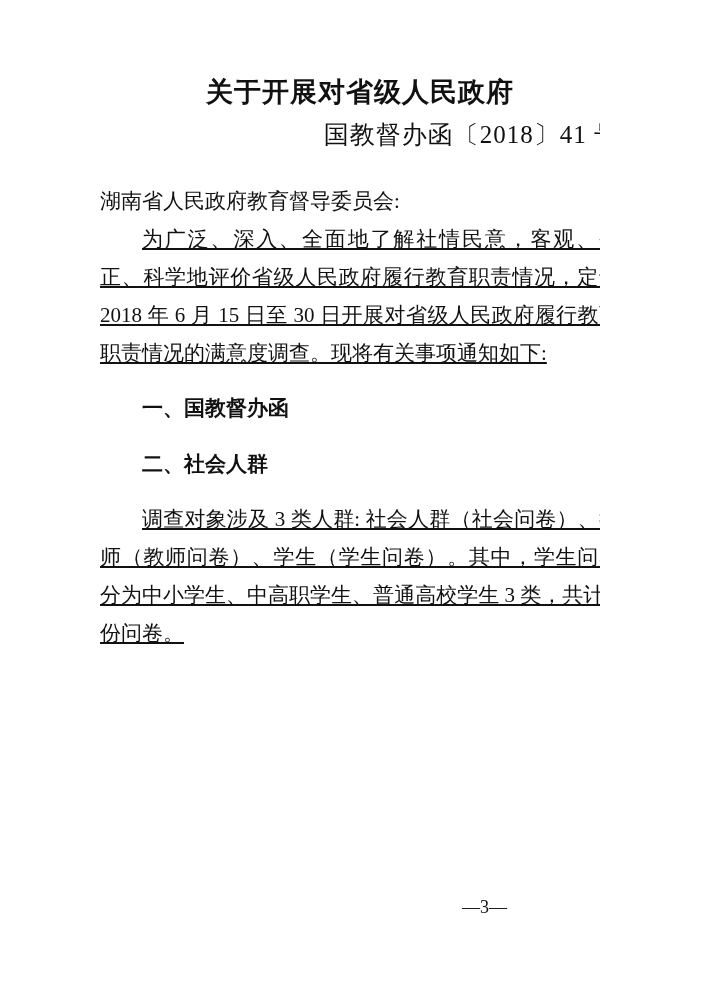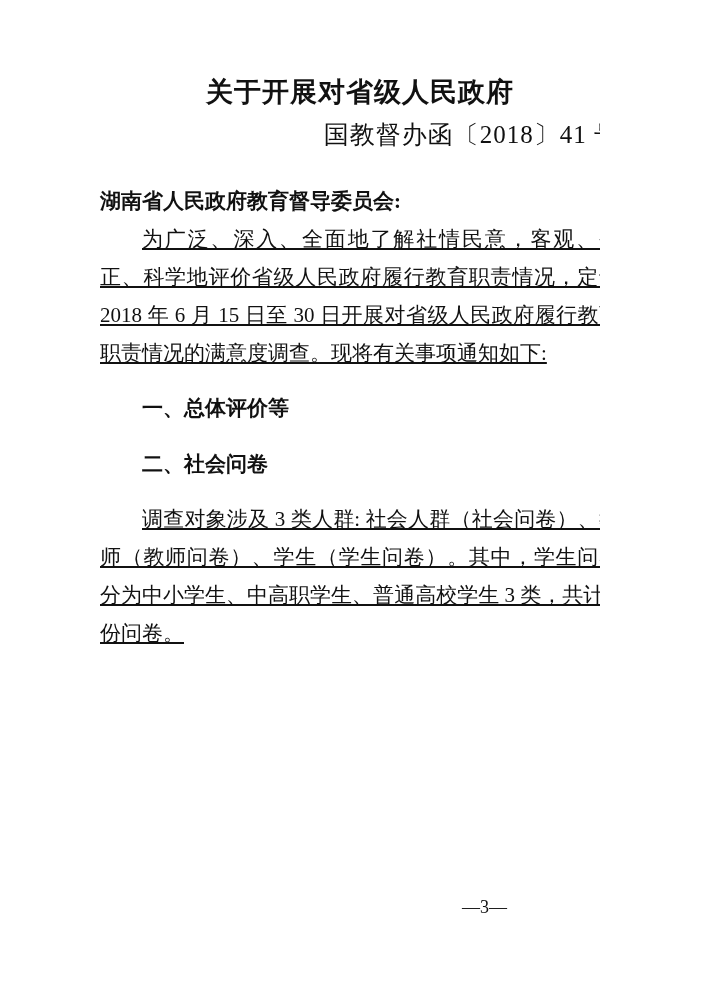--- a/index.html
+++ b/index.html
@@ -43,21 +43,20 @@
     font-size: 21px;
     line-height: 38px;
     text-align: justify;
     text-justify: inter-character;
   }
   .doc-body p {
     margin: 0;
   }
   .block-addressee {
     text-indent: 0;
-    font-weight: bold;
   }
   .block-paragraph {
     text-indent: 2em;
     text-decoration: underline;
   }
   .block-heading {
     text-indent: 2em;
     font-family: "Liberation Sans", sans-serif;
     font-weight: bold;
     font-size: 21px;
@@ -78,19 +77,19 @@
 
 <div class="page">
   <div class="content">
     <h1 class="doc-title">
       <span>关于开展对省级人民政府</span><br>
     </h1>
     <div class="doc-number">国教督办函〔2018〕41 号</div>
     <div class="doc-body">
         <p class="block-addressee">湖南省人民政府教育督导委员会:</p>
         <p class="block-paragraph">为广泛、深入、全面地了解社情民意，客观、公正、科学地评价省级人民政府履行教育职责情况，定于 2018 年 6 月 15 日至 30 日开展对省级人民政府履行教育职责情况的满意度调查。现将有关事项通知如下:</p>
-        <h2 class="block-heading">一、总体评价等</h2>
-        <h2 class="block-heading">二、社会问卷</h2>
+        <h2 class="block-heading">一、国教督办函</h2>
+        <h2 class="block-heading">二、社会人群</h2>
         <p class="block-paragraph">调查对象涉及 3 类人群: 社会人群（社会问卷）、教师（教师问卷）、学生（学生问卷）。其中，学生问卷分为中小学生、中高职学生、普通高校学生 3 类，共计 5 份问卷。</p>
       </div>
   </div>
   <div class="page-number">—3—</div>
 </div>
 
 </body></html>

